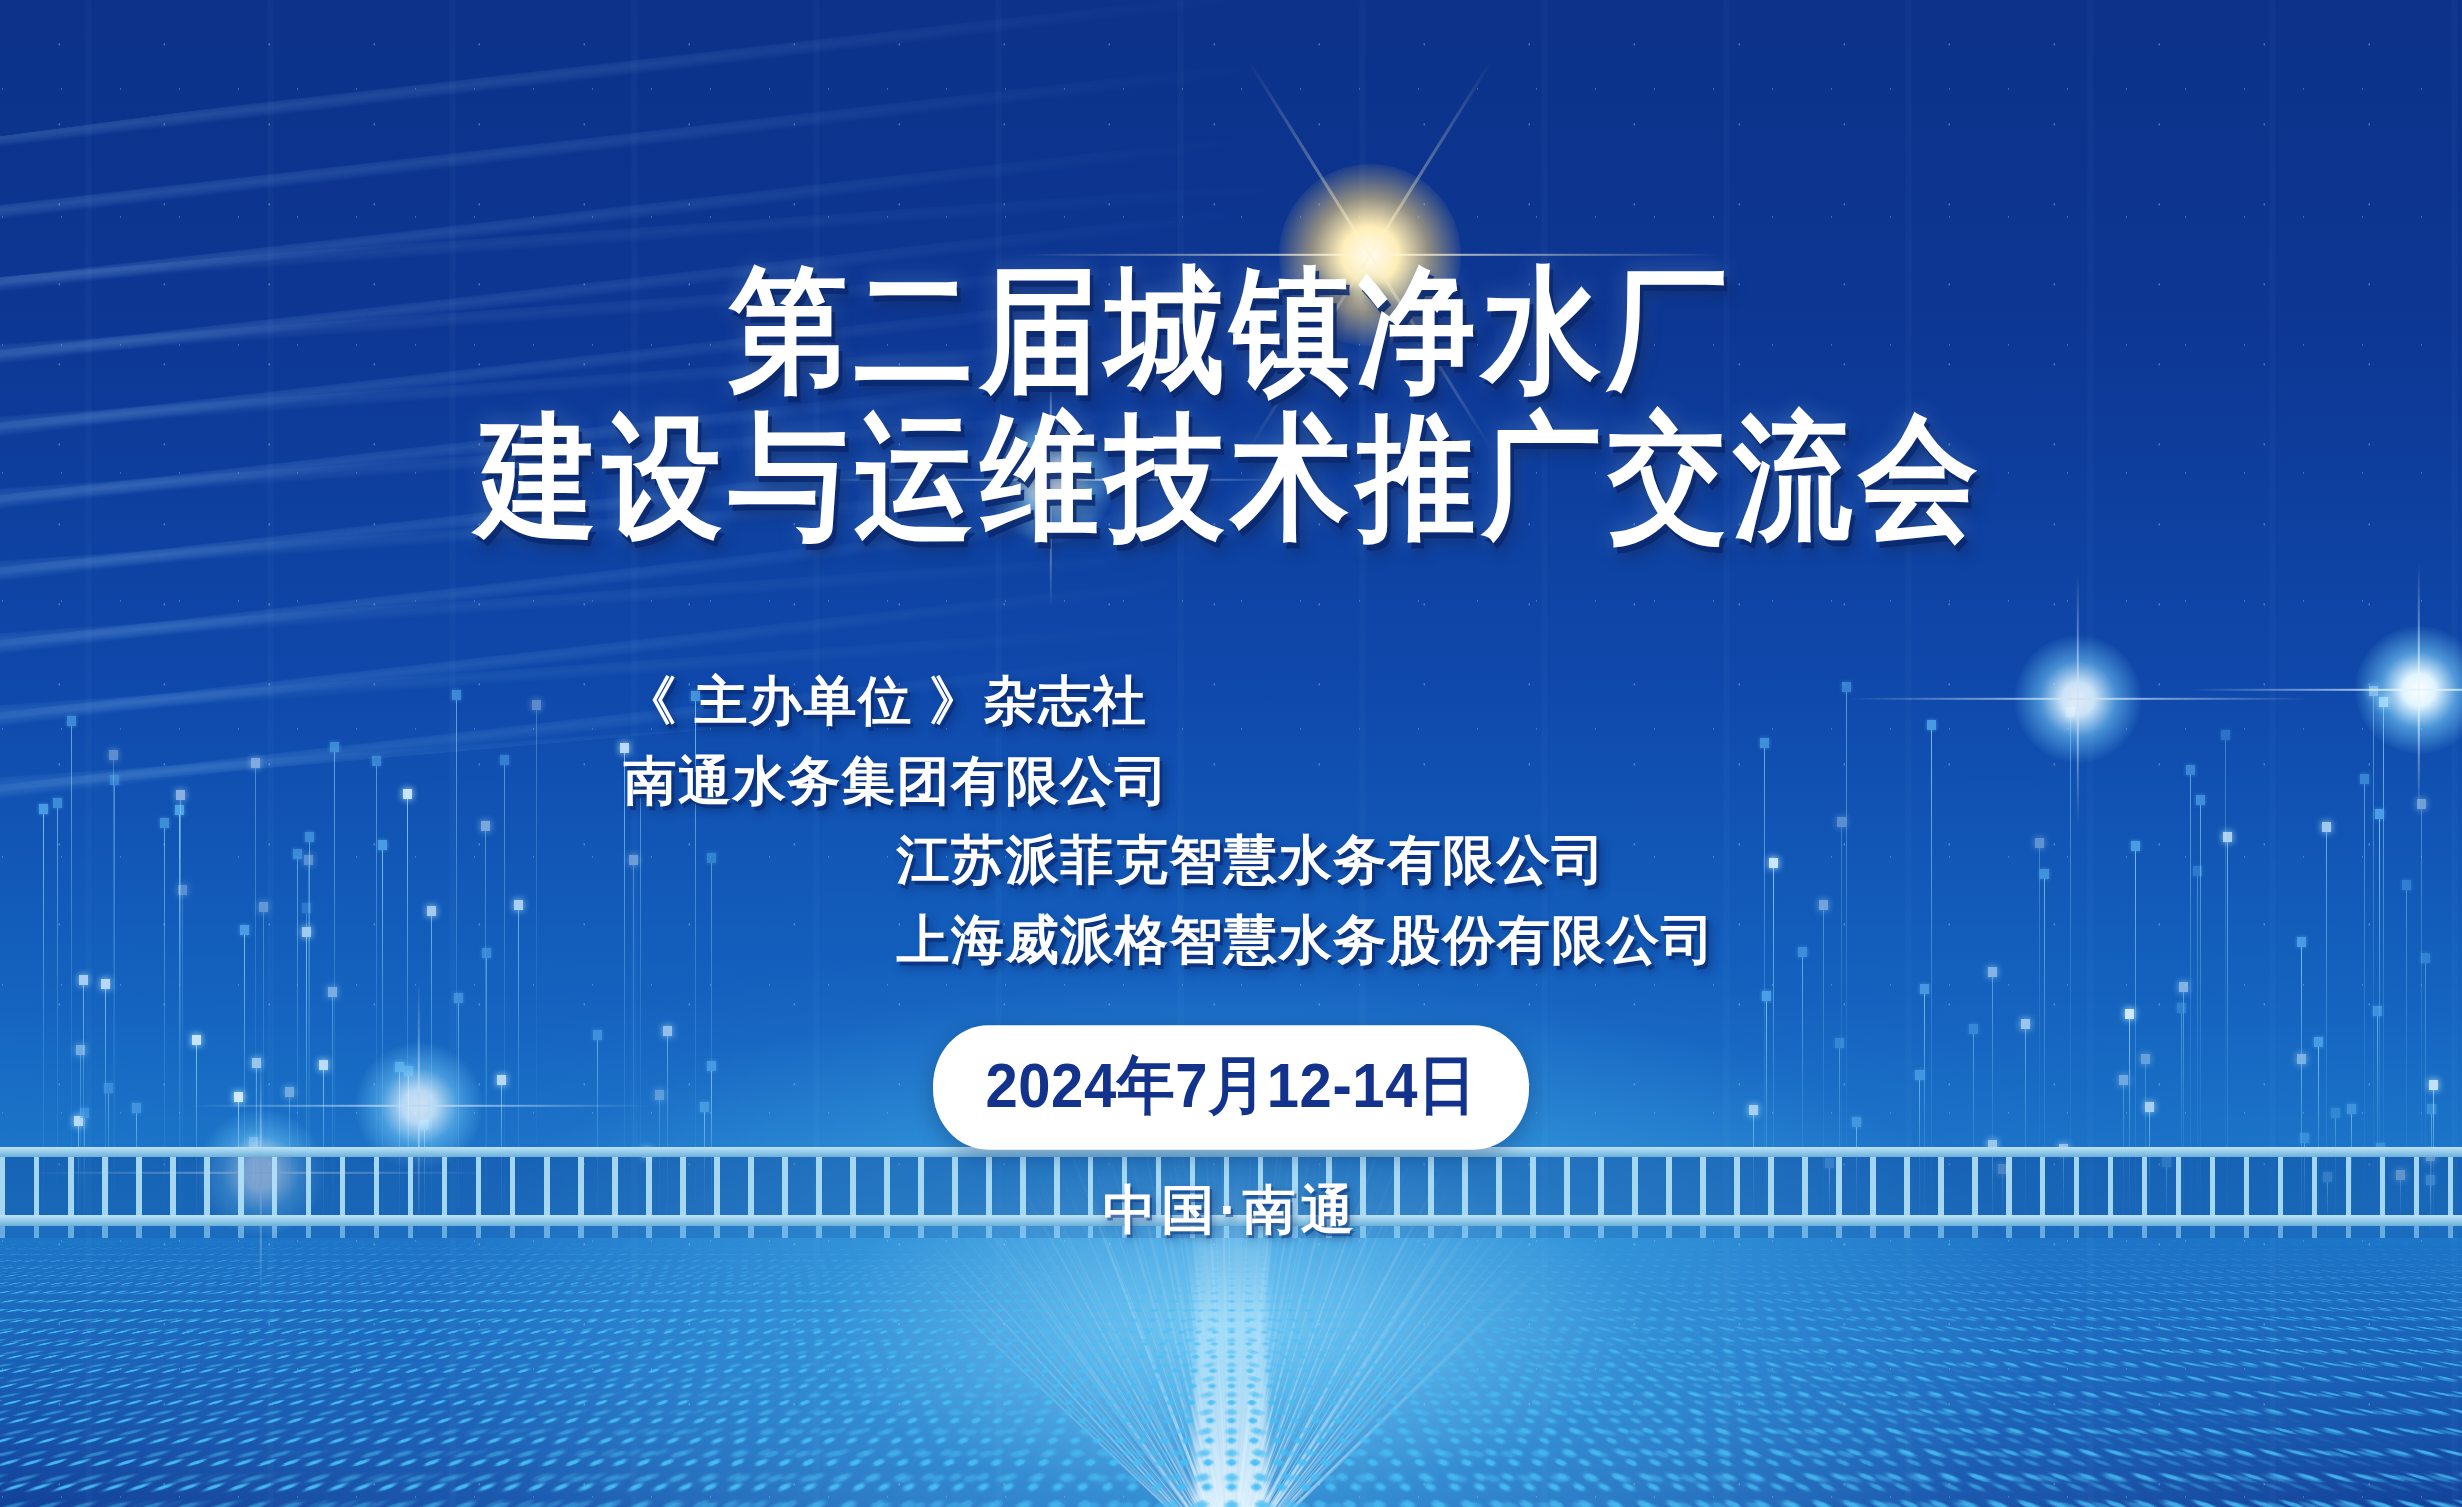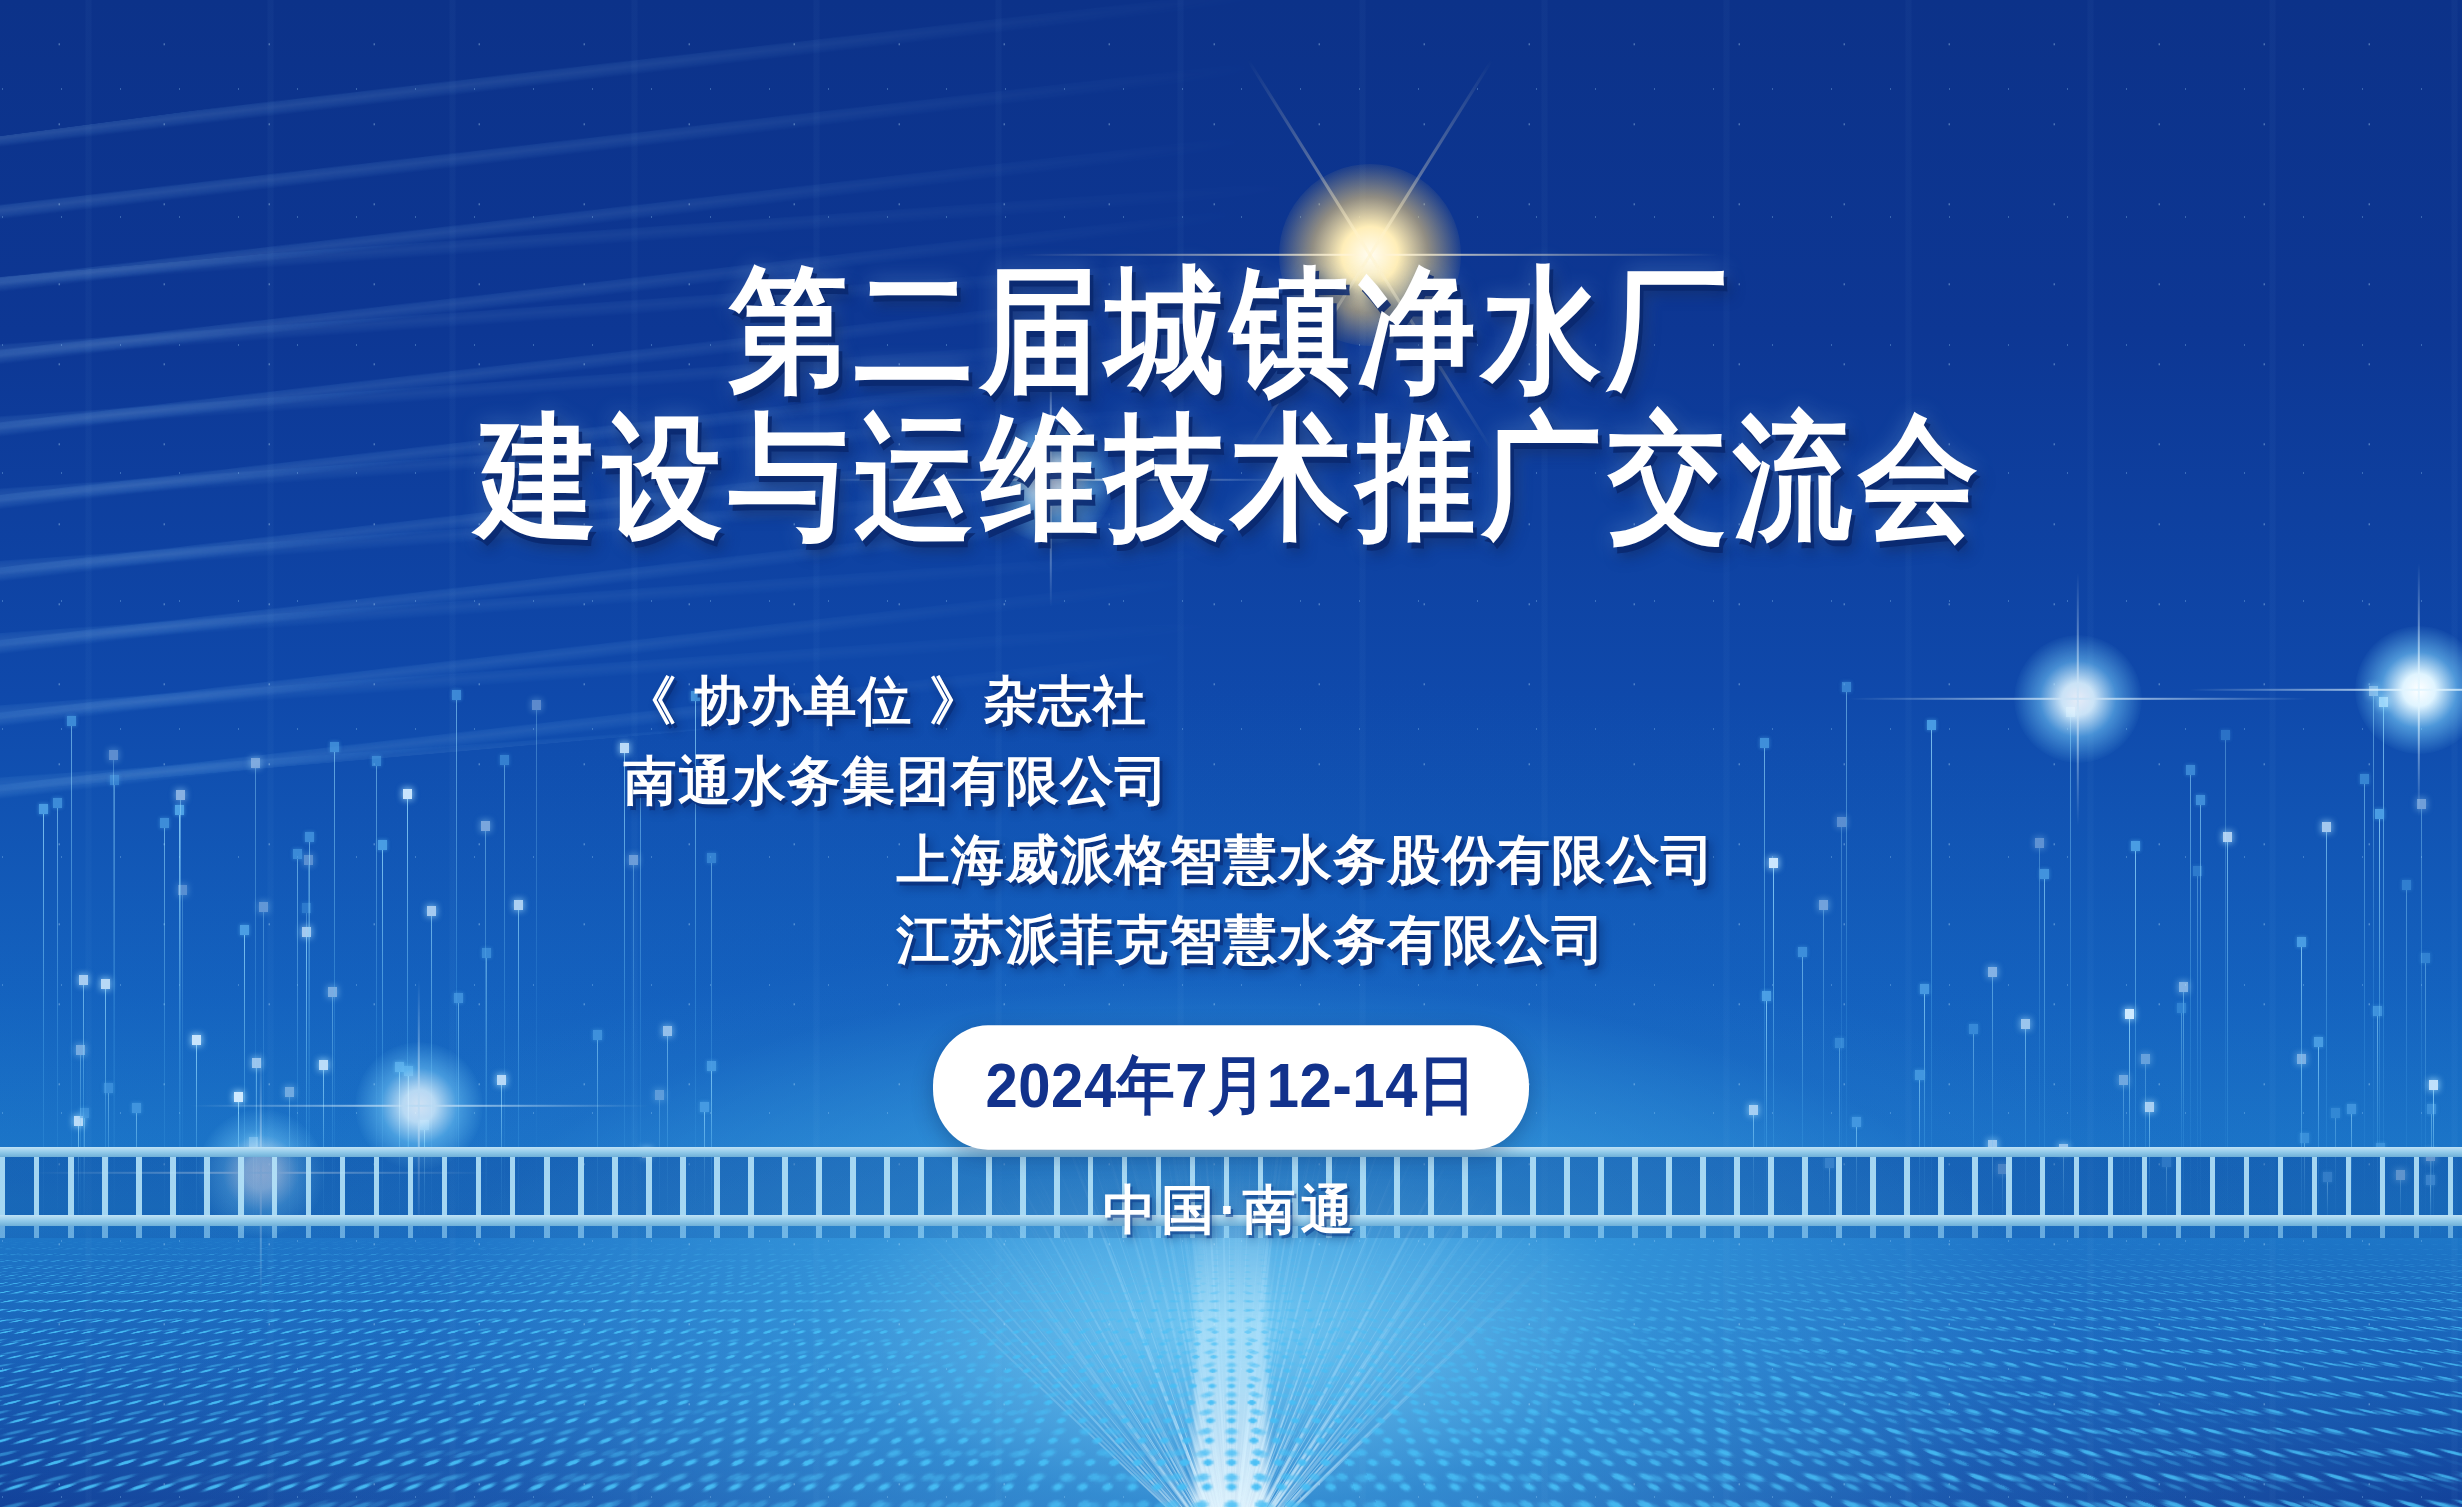--- a/index.html
+++ b/index.html
@@ -696,33 +696,33 @@
 
   <div class="content">
 
     <div class="title-block">
       <div class="title-line l1">第二届城镇净水厂</div>
       <div class="title-line l2">建设与运维技术推广交流会</div>
     </div>
 
     <div class="orgs">
       <div class="org-row">
-        <span class="org-value">《 协办单位 》杂志社</span>
+        <span class="org-value">《 主办单位 》杂志社</span>
       </div>
       <div class="org-row">
         <span class="org-value">南通水务集团有限公司</span>
+      </div>
+      <div class="org-row">
+        <span class="org-label blank"></span>
+        <span class="org-value">江苏派菲克智慧水务有限公司</span>
       </div>
       <div class="org-row">
         <span class="org-label blank"></span>
         <span class="org-value">上海威派格智慧水务股份有限公司</span>
       </div>
-      <div class="org-row">
-        <span class="org-label blank"></span>
-        <span class="org-value">江苏派菲克智慧水务有限公司</span>
-      </div>
     </div>
 
     <div class="date-badge">2024年7月12-14日</div>
 
     <div class="location">中国·南通</div>
 
   </div>
 </div>
 
 

